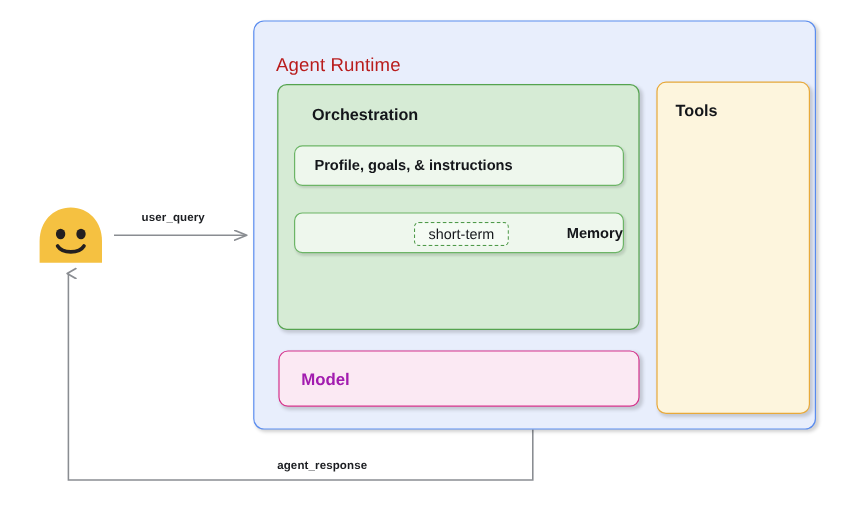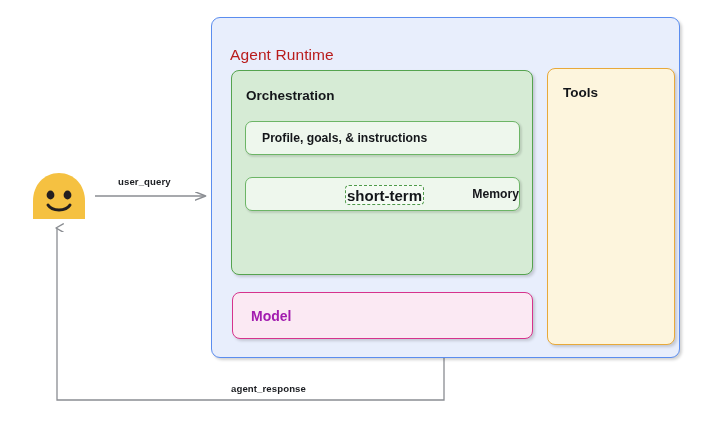--- a/index.html
+++ b/index.html
@@ -48,21 +48,21 @@
     width: 302px;
     height: 205px;
     box-sizing: border-box;
     background: #d6ebd5;
     border: 1.4px solid #55a34f;
     border-radius: 8px;
     box-shadow: 2px 2px 3px rgba(0,0,0,0.16);
   }
   .orchestration-title {
     position: absolute;
-    left: 14px;
+    left: 28px;
     top: 17px;
     font-size: 13.5px;
     font-weight: 600;
     color: #14161a;
   }
 
   
   .inner-row {
     position: absolute;
     left: 245px;
@@ -92,22 +92,22 @@
   .mem-chip {
     position: absolute;
     height: 20px;
     box-sizing: border-box;
     background: #f5fbf4;
     border: 1.3px dashed #4f9a4a;
     border-radius: 4px;
     display: flex;
     align-items: center;
     justify-content: center;
-    font-size: 15px;
-    font-weight: 700;
+    font-size: 12px;
+    font-weight: 400;
     color: #14161a;
     top: 7px;
   }
   .chip-short { left: 99px; width: 79px; }
   .chip-long  { left: 184px; width: 73px; }
 
   
   .model-box {
     position: absolute;
     left: 232px;

